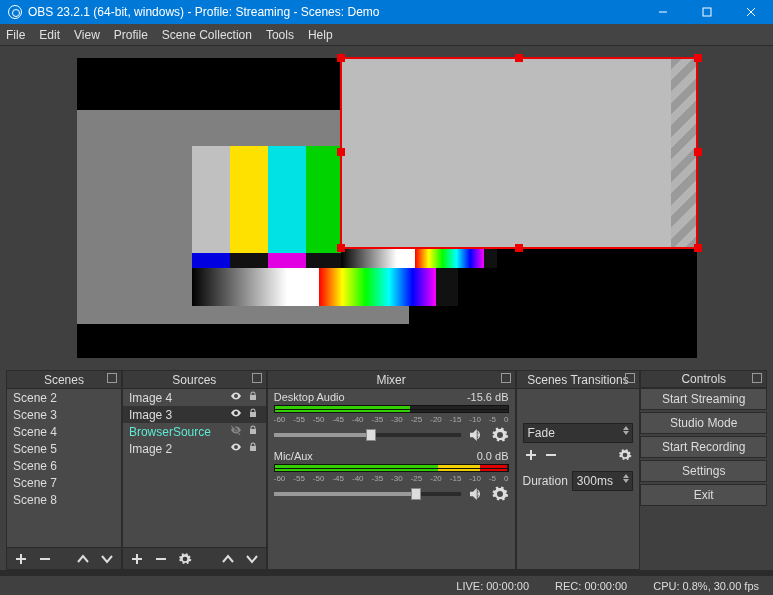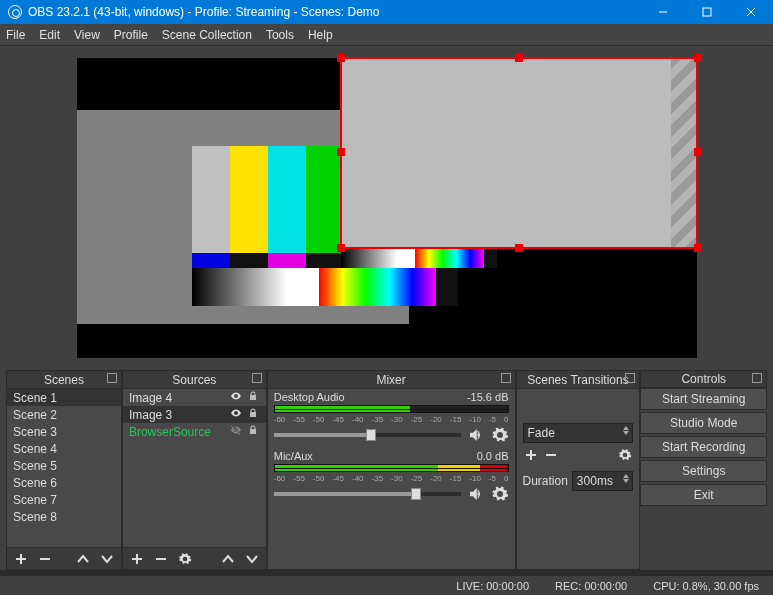--- a/index.html
+++ b/index.html
@@ -65,21 +65,21 @@
   
   .ctrls .btn{ height:22px; background:#4f4f4f;border:1px solid #2b2b2b;display:flex;align-items:center;justify-content:center;color:#ddd;margin-bottom:2px;}
   
   .status { position:absolute; bottom:0; left:0; right:0; height:20px; background:#404040; display:flex; align-items:center; justify-content:flex-end; gap:26px; padding:0 14px; color:#ddd; font-size:11px; border-top:1px solid #2b2b2b;margin-top:42px;}
 </style>
 </head>
 <body>
 
 <div class="titlebar">
   <div class="logo"></div>
-  <div class="title">OBS 23.2.1 (43-bit, windows) - Profile: Streaming - Scenes: Demo</div>
+  <div class="title">OBS 23.2.1 (64-bit, windows) - Profile: Streaming - Scenes: Demo</div>
   <div class="winbtns">
     <div class="winbtn">
         <svg width="12" height="12">
           <line x1="2" y1="6" x2="10" y2="6" stroke-width="1"></line>
         </svg>
       </div>
     <div class="winbtn">
         <svg width="12" height="12">
           <rect x="2" y="2" width="8" height="8" stroke-width="1"></rect>
         </svg>
@@ -179,21 +179,20 @@
 </div>
 
 <div class="panels">
 
   <div class="panel scenes">
     <div class="panel-head">
         <span>Scenes</span>
         <div class="pop"></div>
       </div>
     <div class="list" id="scenes-list">
-        <div class="row-item sel">Scene 1</div>
         <div class="row-item">Scene 2</div>
         <div class="row-item">Scene 3</div>
         <div class="row-item">Scene 4</div>
         <div class="row-item">Scene 5</div>
         <div class="row-item">Scene 6</div>
         <div class="row-item">Scene 7</div>
         <div class="row-item">Scene 8</div>
       </div>
     <div class="panel-tools">
       <div class="tool">
@@ -243,24 +242,35 @@
     <div class="src-icons">
       <span><svg class="eye" viewBox="0 0 24 24">
                 <path fill="#ddd" d="M12 5C6 5 2 12 2 12s4 7 10 7 10-7 10-7-4-7-10-7zm0 11a4 4 0 110-8 4 4 0 010 8z"></path>
               </svg></span>
       <span><svg class="lock" viewBox="0 0 24 24">
                 <path fill="#bbb" d="M7 10V8a5 5 0 0110 0v2h1v10H6V10h1zm2 0h6V8a3 3 0 00-6 0v2z"></path>
               </svg></span>
     </div>
         </div>
         <div class="row-item">
-          <span style="color:#22c55e">BrowserSource</span>
+          <span style="color:#5eead4">BrowserSource</span>
     <div class="src-icons">
       <span><svg class="eye" viewBox="0 0 24 24">
                 <path fill="#888" d="M3 3l18 18-1.5 1.5L2 4.5 3 3zM12 5c6 0 10 7 10 7s-1.5 2.6-4 4.6l-3-3A4 4 0 0012 8l-2.3-2.3C10.4 5.2 11.2 5 12 5zM5.4 7.4C3.3 9.2 2 12 2 12s4 7 10 7c1.2 0 2.3-.2 3.3-.6l-2.4-2.4A4 4 0 018 12L5.4 7.4z"></path>
+              </svg></span>
+      <span><svg class="lock" viewBox="0 0 24 24">
+                <path fill="#bbb" d="M7 10V8a5 5 0 0110 0v2h1v10H6V10h1zm2 0h6V8a3 3 0 00-6 0v2z"></path>
+              </svg></span>
+    </div>
+        </div>
+        <div class="row-item">
+          <span style="">Image 2</span>
+    <div class="src-icons">
+      <span><svg class="eye" viewBox="0 0 24 24">
+                <path fill="#ddd" d="M12 5C6 5 2 12 2 12s4 7 10 7 10-7 10-7-4-7-10-7zm0 11a4 4 0 110-8 4 4 0 010 8z"></path>
               </svg></span>
       <span><svg class="lock" viewBox="0 0 24 24">
                 <path fill="#bbb" d="M7 10V8a5 5 0 0110 0v2h1v10H6V10h1zm2 0h6V8a3 3 0 00-6 0v2z"></path>
               </svg></span>
     </div>
         </div>
       </div>
     <div class="panel-tools">
       <div class="tool">
           <svg width="14" height="14">

